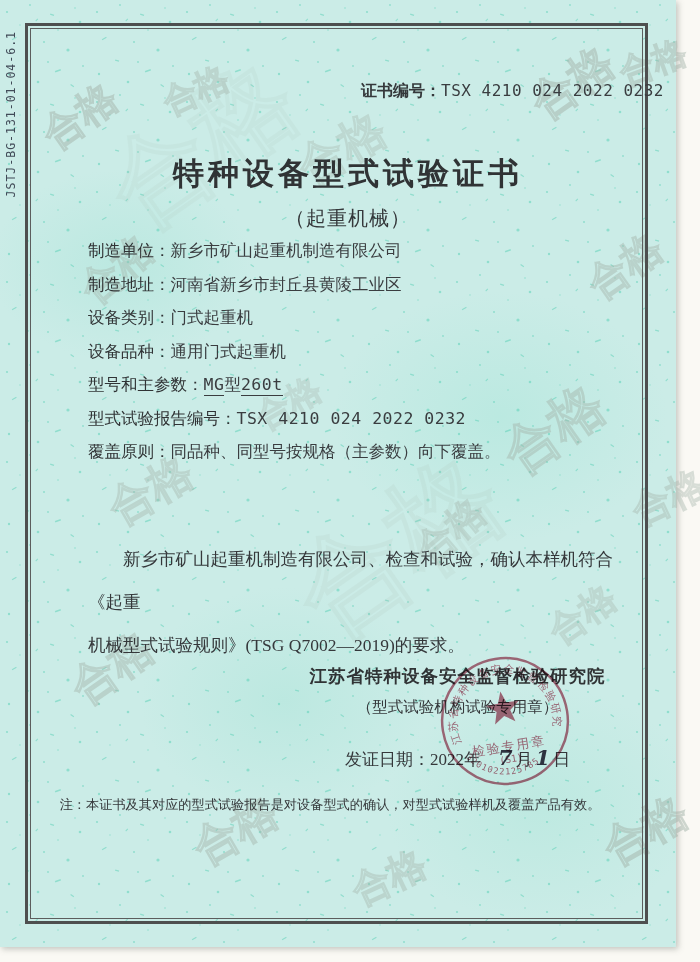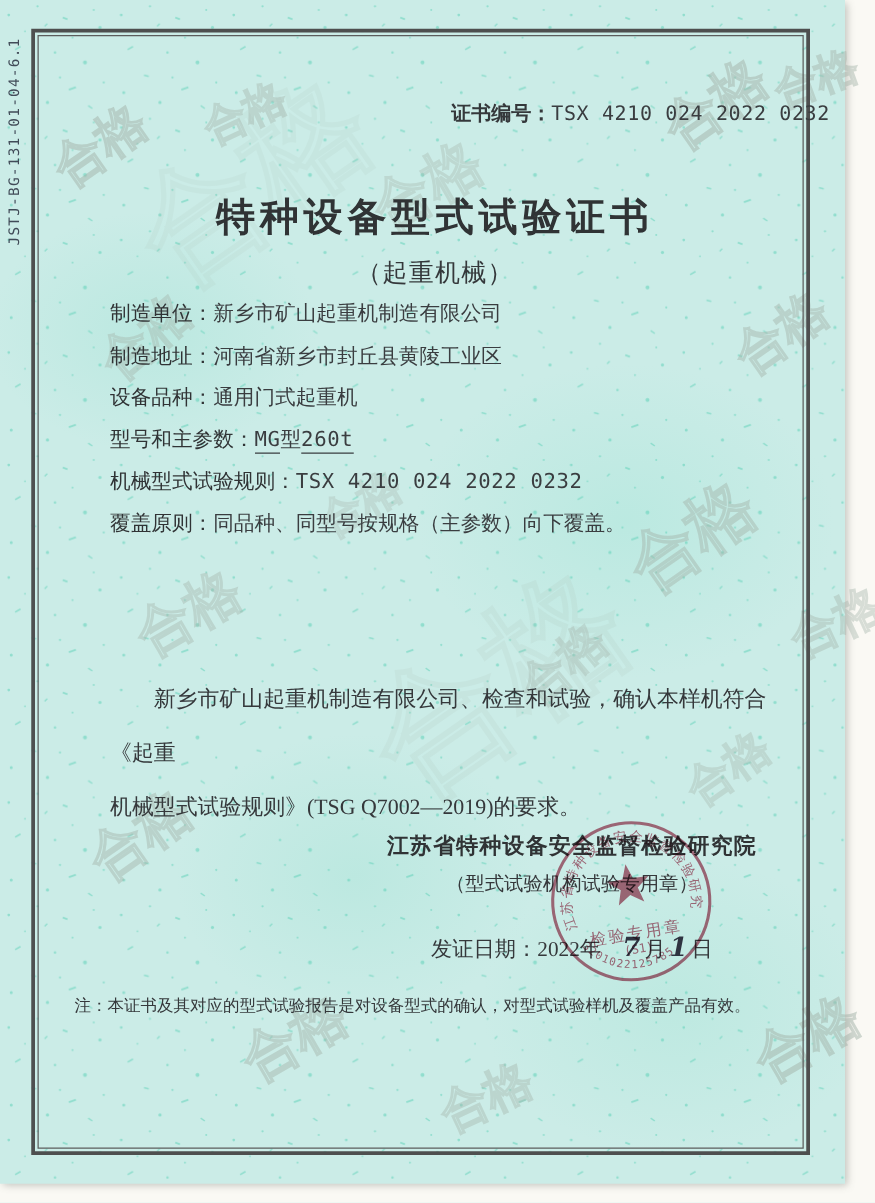--- a/index.html
+++ b/index.html
@@ -143,27 +143,30 @@
 <div class="subtitle">（起重机械）</div>
 
 <div class="fields">
   <div class="frow">
     <span class="lbl">制造单位：</span><span class="val">新乡市矿山起重机制造有限公司</span>
   </div>
   <div class="frow">
     <span class="lbl">制造地址：</span><span class="val">河南省新乡市封丘县黄陵工业区</span>
   </div>
   <div class="frow">
+    <span class="lbl">设备类别：</span><span class="val">门式起重机</span>
+  </div>
+  <div class="frow">
     <span class="lbl">设备品种：</span><span class="val">通用门式起重机</span>
   </div>
   <div class="frow">
     <span class="lbl">型号和主参数：</span><span class="val u mono">MG</span><span class="val">型</span><span class="val u mono">260t</span>
   </div>
   <div class="frow">
-    <span class="lbl">机械型式试验规则：</span><span class="val mono">TSX 4210 024 2022 0232</span>
+    <span class="lbl">型式试验报告编号：</span><span class="val mono">TSX 4210 024 2022 0232</span>
   </div>
   <div class="frow">
     <span class="lbl">覆盖原则：</span><span class="val">同品种、同型号按规格（主参数）向下覆盖。</span>
   </div>
 </div>
 
 <div class="statement">
   <div class="l1">新乡市矿山起重机制造有限公司、检查和试验，确认本样机符合《起重</div>
   <div class="l2">机械型式试验规则》(TSG Q7002—2019)的要求。</div>
 </div>

